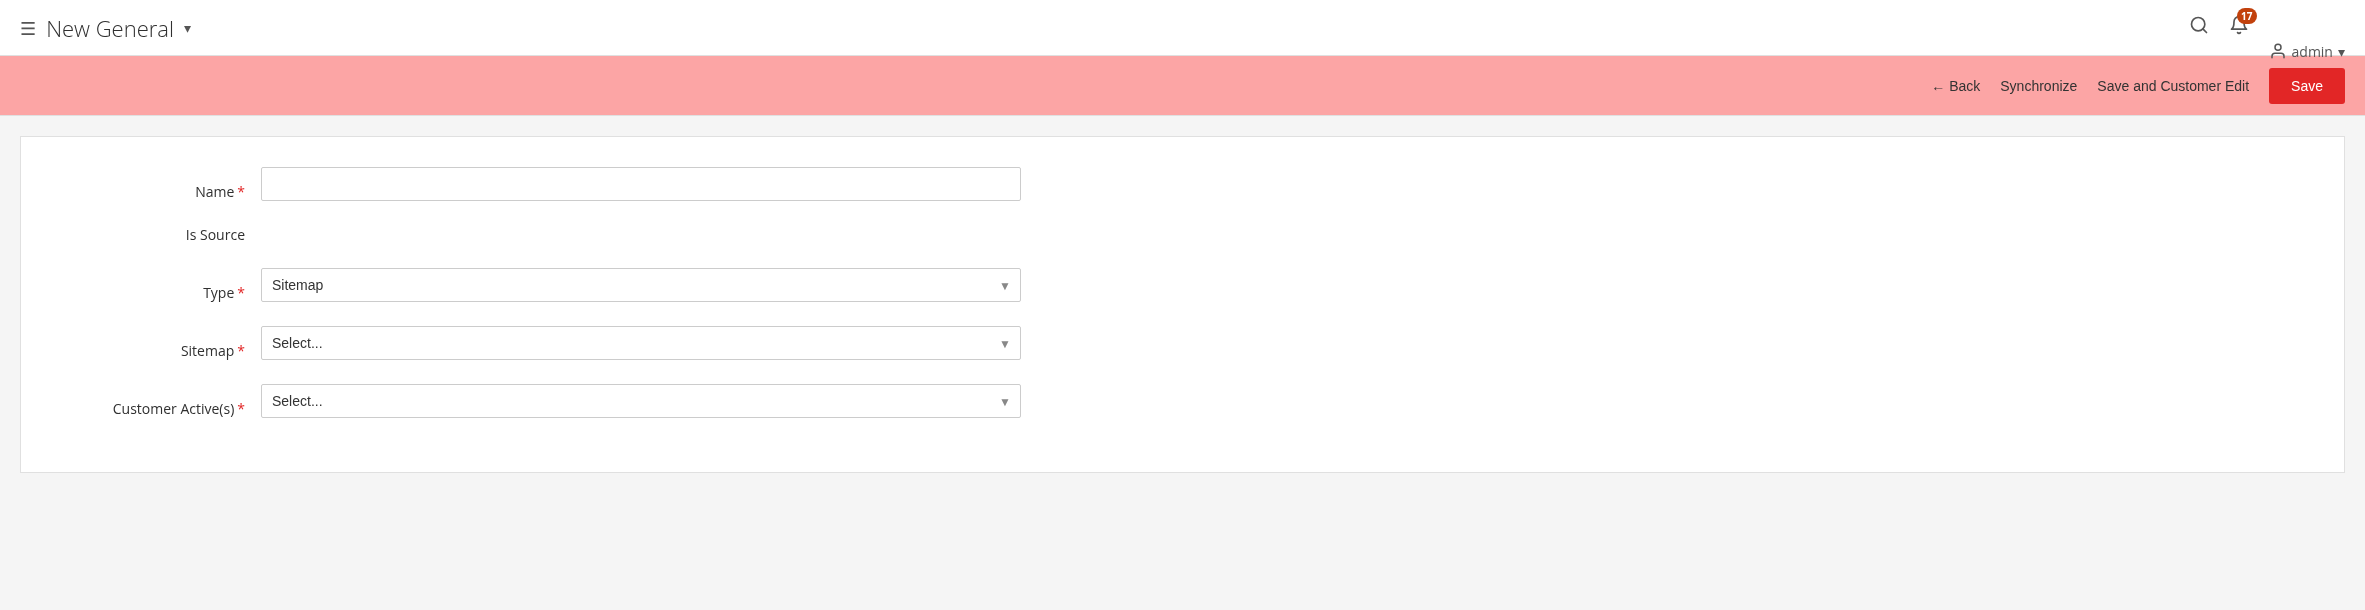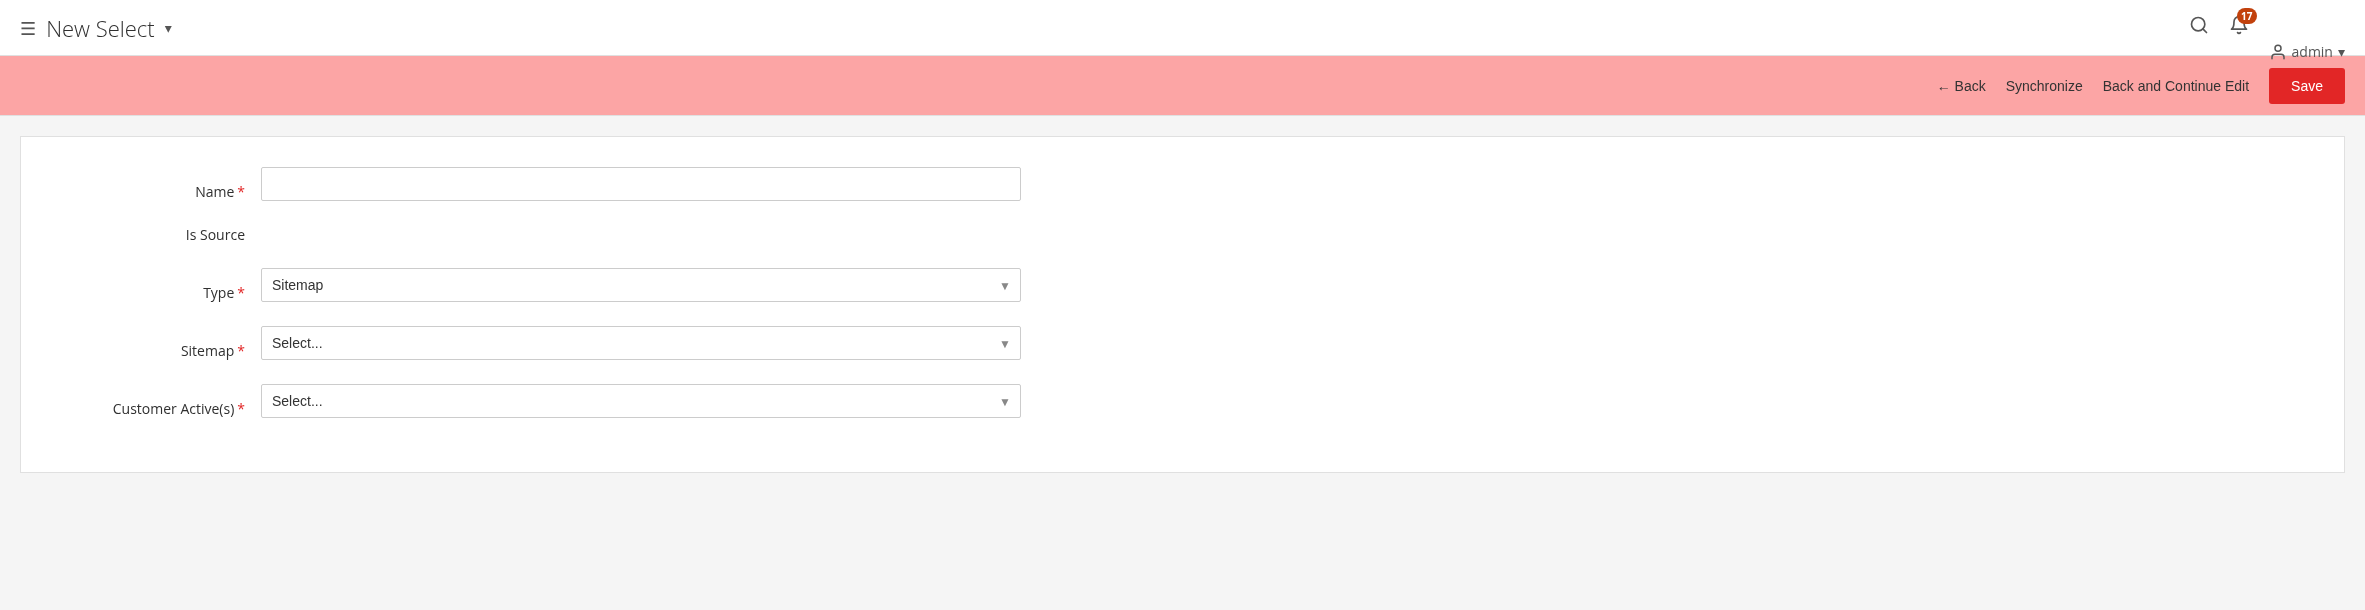--- a/index.html
+++ b/index.html
@@ -54,21 +54,21 @@
       right: -8px;
       background: #c2410c;
       color: #fff;
       font-size: 10px;
       border-radius: 10px;
       padding: 1px 4px;
       font-weight: bold;
     }
     .admin-user {
       display: flex;
-      align-items: flex-end;
+      align-items: flex-start;
       gap: 5px;
       cursor: pointer;
       font-size: 14px;
       color: #555;
       margin-top: 48px;
     }
 
     
     .action-bar {
       display: flex;
@@ -259,21 +259,21 @@
       font-size: 14px;
       color: #333;
     }
   </style>
 </head>
 <body>
 
 <nav class="top-nav">
   <div class="top-nav-left">
     <span class="hamburger-icon">☰</span>
-    <span class="page-title-text">New Select</span>
+    <span class="page-title-text">New General</span>
     <span class="title-arrow">▾</span>
   </div>
   <div class="top-nav-right">
     <span class="nav-icon">
       <svg width="20" height="20" viewBox="0 0 24 24" fill="none" stroke="#555" stroke-width="2" stroke-linecap="round" stroke-linejoin="round">
         <circle cx="11" cy="11" r="8"></circle>
           <line x1="21" y1="21" x2="16.65" y2="16.65"></line>
       </svg>
     </span>
     <span class="nav-icon" style="position:relative;">
@@ -290,21 +290,21 @@
       </svg>
       <span>admin</span>
       <span>▾</span>
     </div>
   </div>
 </nav>
 
 <div class="action-bar">
   <button class="action-link">← Back</button>
   <button class="action-link">Synchronize</button>
-  <button class="btn-save-continue">Back and Continue Edit</button>
+  <button class="btn-save-continue">Save and Customer Edit</button>
   <button class="btn-save">Save</button>
 </div>
 
 <div class="main-content">
   <div class="section">
 
     <div class="form-body">
 
       <div class="form-row">
         <div class="form-label">

